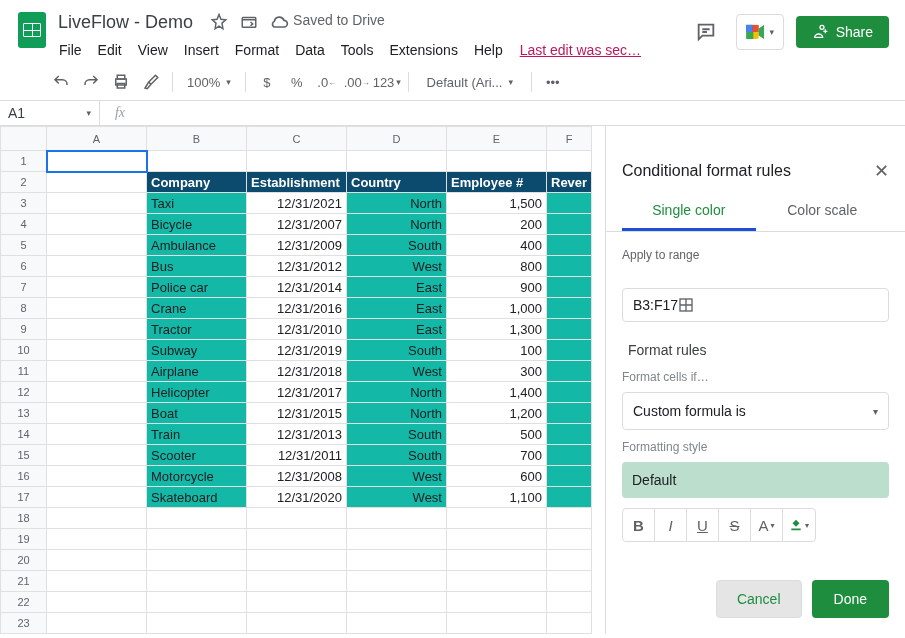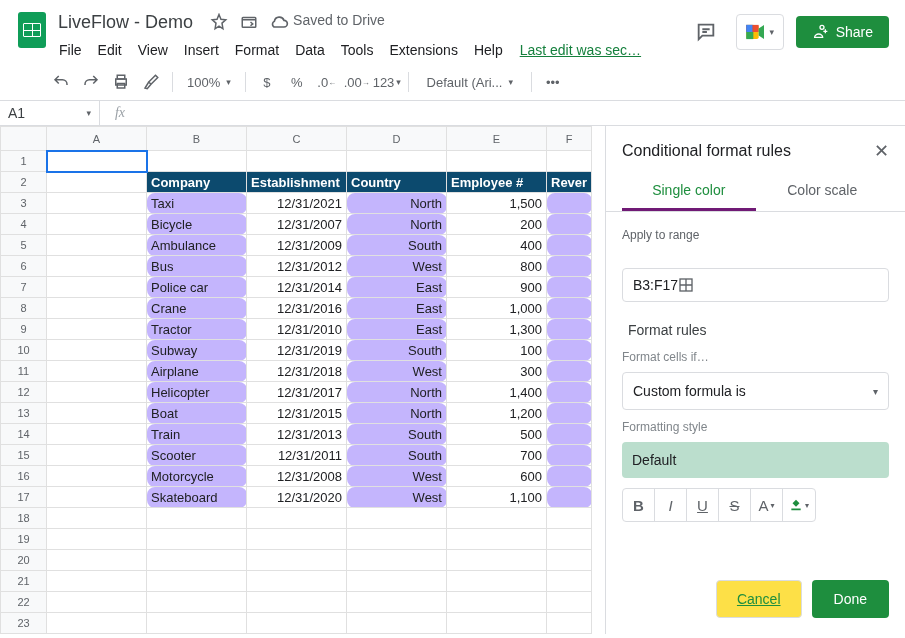--- a/index.html
+++ b/index.html
@@ -11,21 +11,21 @@
     .sheets-logo { width: 40px; height: 40px; display: flex; align-items: center; justify-content: center; }
     .sheets-logo-icon { width: 28px; height: 36px; background: #0f9d58; border-radius: 3px; position: relative; display: flex; align-items: center; justify-content: center; }
     .sheets-logo-icon::after { content: ""; width: 16px; height: 12px; background: linear-gradient(#fff,#fff) center/100% 1px no-repeat, linear-gradient(#fff,#fff) center/1px 100% no-repeat; border: 1.5px solid #fff; border-radius: 1px; }
     .doc-info { flex: 1; }
     .title-row { display: flex; align-items: center; gap: 10px; height: 28px; }
     .doc-title { font-size: 18px; color: #3c4043; padding: 2px 6px; }
     .icon-btn-sm { width: 20px; height: 20px; display: inline-flex; align-items: center; justify-content: center; color: #5f6368; cursor: pointer; }
     .save-status { color: #5f6368; font-size: 14px; display: flex; align-items: flex-start; gap: 4px;}
     .menu-row { display: flex; gap: 2px; padding: 2px 0; align-items: center; }
     .menu-item { font-size: 14px; color: #202124; padding: 4px 7px; cursor: pointer; border-radius: 4px; }
-    .last-edit { color: #15803d; text-decoration: underline; padding-left: 8px; font-size: 14px; cursor: pointer;}
+    .last-edit { color: #be185d; text-decoration: underline; padding-left: 8px; font-size: 14px; cursor: pointer;}
     .header-right { display: flex; align-items: center; gap: 12px; padding-top:6px; padding-right: 4px;}
     .comment-btn { width: 36px; height: 36px; border-radius: 50%; display:flex; align-items:center; justify-content:center; color:#5f6368; cursor:pointer;}
     .meet-btn { width: 48px; height: 36px; border:1px solid #dadce0; border-radius: 4px; display:flex; align-items:center; justify-content:center; cursor:pointer; gap:2px;}
     .share-btn { background: #1e8e3e; color: #fff; border-radius: 4px; padding: 8px 16px; display:flex; align-items:center; gap:8px; font-size:14px; font-weight: 500; cursor: pointer; }
 
     
     .toolbar { display: flex; align-items: center; padding: 4px 12px 4px 46px; border-bottom: 1px solid #dadce0; gap:0; }
     .tb-btn { min-width: 30px; height: 28px; display:inline-flex; align-items:center; justify-content:center; color:#5f6368; cursor:pointer; font-size:13px; border-radius:2px;}
     .tb-sep { width: 1px; height: 20px; background: #dadce0; margin: 0 6px; }
     .tb-drop { padding: 0 8px; display:flex; align-items:center; gap:4px;}
@@ -39,46 +39,46 @@
     
     .content { display:flex; height: calc(638px - 130px); }
     .grid-wrap { flex: 1; overflow: hidden; position:relative; }
     .grid { border-collapse: collapse; table-layout:fixed; }
     .colhdr th { background:#f8f9fa; border:1px solid #e0e0e0; font-weight:normal; font-size:11px; color:#5f6368; height:24px; position:relative;}
     .rowhdr { background:#f8f9fa; border:1px solid #e0e0e0; font-weight:normal; font-size:11px; color:#5f6368; width:46px; text-align:center;}
     .grid td { border:1px solid #e0e0e0; height:21px; padding: 0 4px; font-size:13px; overflow:hidden; white-space:nowrap;}
     .col-A {width:100px;} .col-B{width:100px;} .col-C{width:100px;} .col-D{width:100px;} .col-E{width:100px;} .col-F{width:35px;}
     .corner { background:#f8f9fa; border:1px solid #e0e0e0; width:46px;}
     .hdr-cell { background:#0c4a6e; color:#fff; font-weight:bold; padding-left: 4px !important;}
-    .green-col { background:#c4b5fd;border-radius:8px;}
+    .green-col { background:#14b8a6;}
     .num { text-align:right; padding-right:4px;}
     .sel-cell { outline: 2px solid #1a73e8; outline-offset:-1px;}
     .col-sel { background:#e8eaed;}
 
     
     .sidebar { width: 300px; border-left: 1px solid #dadce0; padding: 14px 0 0; display:flex; flex-direction:column; overflow-y:auto;}
-    .sb-head { display:flex; justify-content:space-between; align-items:center; padding: 0 16px 10px;}
+    .sb-head { display:flex; justify-content:space-between; align-items:center; padding: 0 16px 10px; margin-top: 20px;}
     .sb-title { font-size: 16px; color:#202124;}
     .sb-close { font-size:18px; color:#5f6368; cursor:pointer;}
     .sb-tabs { display:flex; border-bottom:1px solid #dadce0; padding: 0 16px;}
     .sb-tab { flex:1; text-align:center; padding: 10px 4px; font-size:14px; color:#5f6368; cursor:pointer;}
-    .sb-tab.active { color:#1e8e3e; border-bottom:3px solid #701a75; font-weight:500;}
+    .sb-tab.active { color:#1e8e3e; border-bottom:3px solid #1d4ed8; font-weight:500;}
     .sb-body { padding: 16px; flex:1; overflow-y:auto;}
     .sb-label { font-size:12px; color:#5f6368; margin-bottom:26px;}
     .sb-label-grey { font-size:12px; color:#80868b; margin-bottom:8px; }
     .range-box { border:1px solid #dadce0; border-radius:4px; padding: 8px 10px; display:flex; align-items:center; justify-content:flex-start; margin-bottom:20px;}
     .sb-section { font-size:14px; color:#3c4043; margin-bottom:12px;margin-left:6px;}
     .sb-select { border:1px solid #dadce0; border-radius:4px; padding: 10px; display:flex; justify-content:space-between; align-items:center; margin-bottom:10px; font-size:14px; cursor:pointer;}
     .sb-input { border:1px solid #dadce0; border-radius:4px; padding: 10px; width:100%; font-size:14px; margin-bottom:20px;}
     .style-preview { background:#bbdecd; padding: 10px; border-radius:4px; margin-bottom:10px; font-size:14px;}
     .style-btn { min-width:32px; height:32px; display:flex; align-items:center; justify-content:center; border-right:1px solid #dadce0; color:#5f6368; cursor:pointer; font-size:15px;}
     .style-btn:last-child { border-right:none;}
     .style-btns-wrap { border:1px solid #dadce0; border-radius:4px; display:inline-flex;}
     .sb-actions { display:flex; justify-content:flex-end; gap:10px; padding: 30px 16px 16px;}
-    .btn-cancel { border:1px solid #dadce0; background:#fde047; padding: 10px 20px; border-radius:4px; font-size:14px; color:#1e8e3e; cursor:pointer;text-decoration:underline;}
+    .btn-cancel { border:1px solid #dadce0; background:#e5e5e5; padding: 10px 20px; border-radius:4px; font-size:14px; color:#1e8e3e; cursor:pointer;}
     .btn-done { background:#1e8e3e; color:#fff; border:none; padding:10px 22px; border-radius:4px; font-size:14px; font-weight:500; cursor:pointer;}
     svg { display:block;}
   </style>
 </head>
 <body>
 
 <div class="header">
   <div class="logo-area">
     <div class="sheets-logo">
         <div class="sheets-logo-icon"></div>

